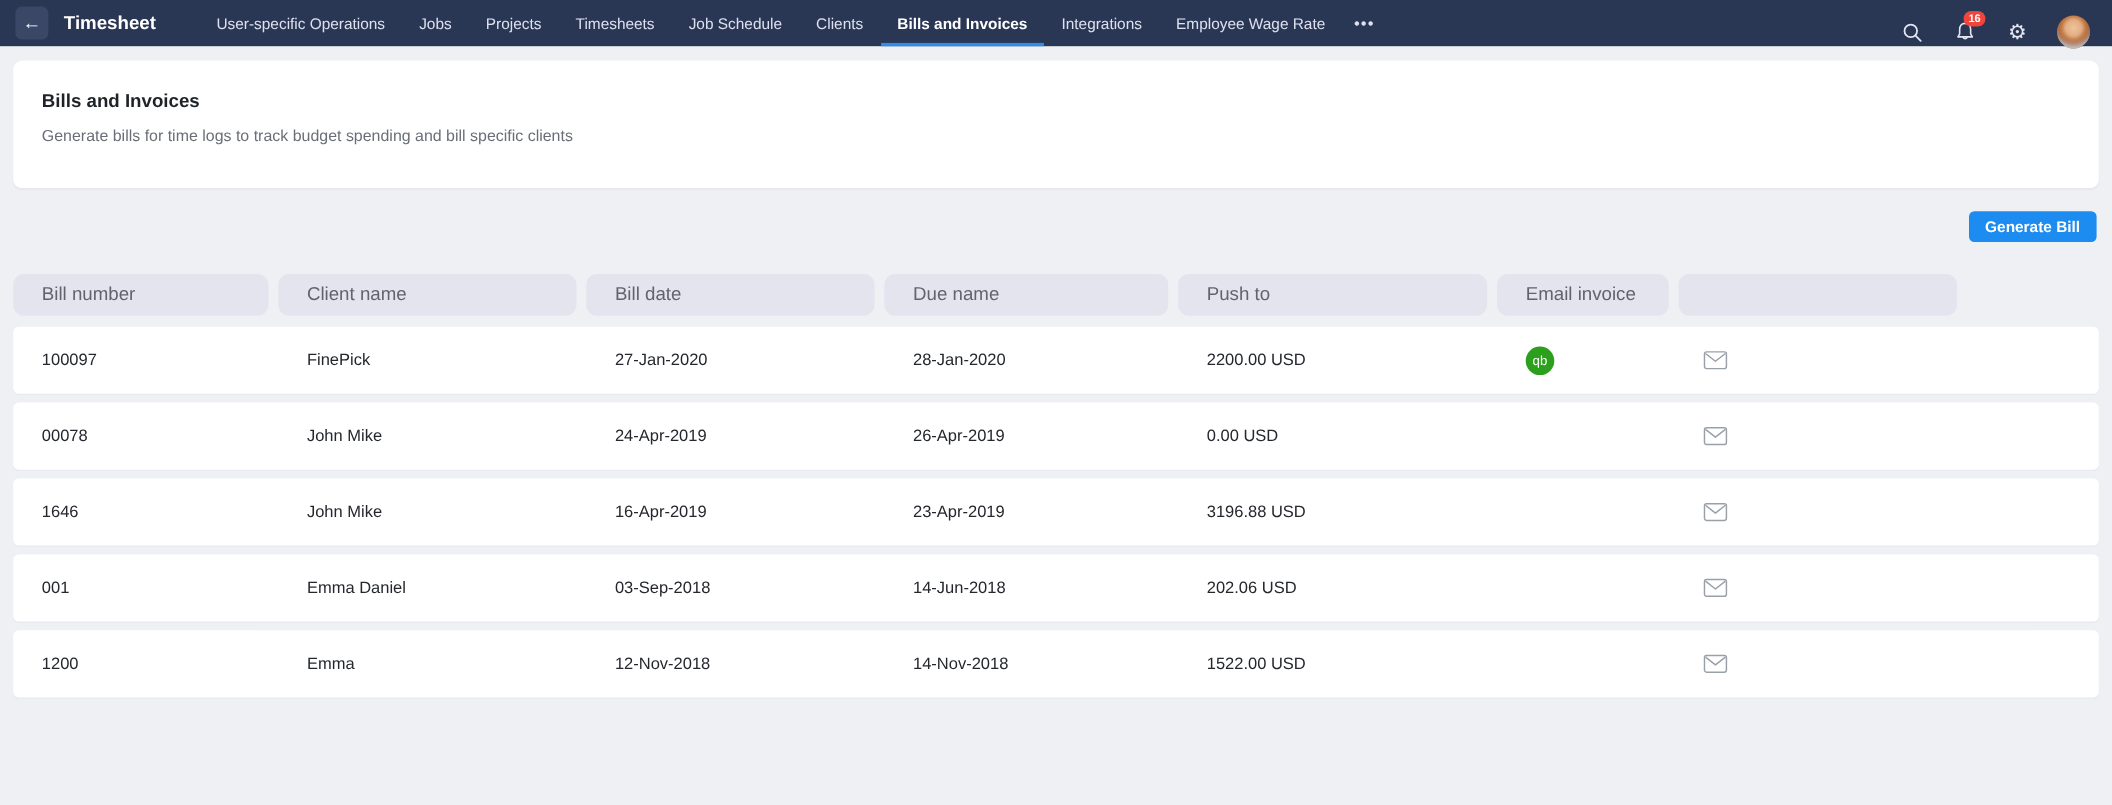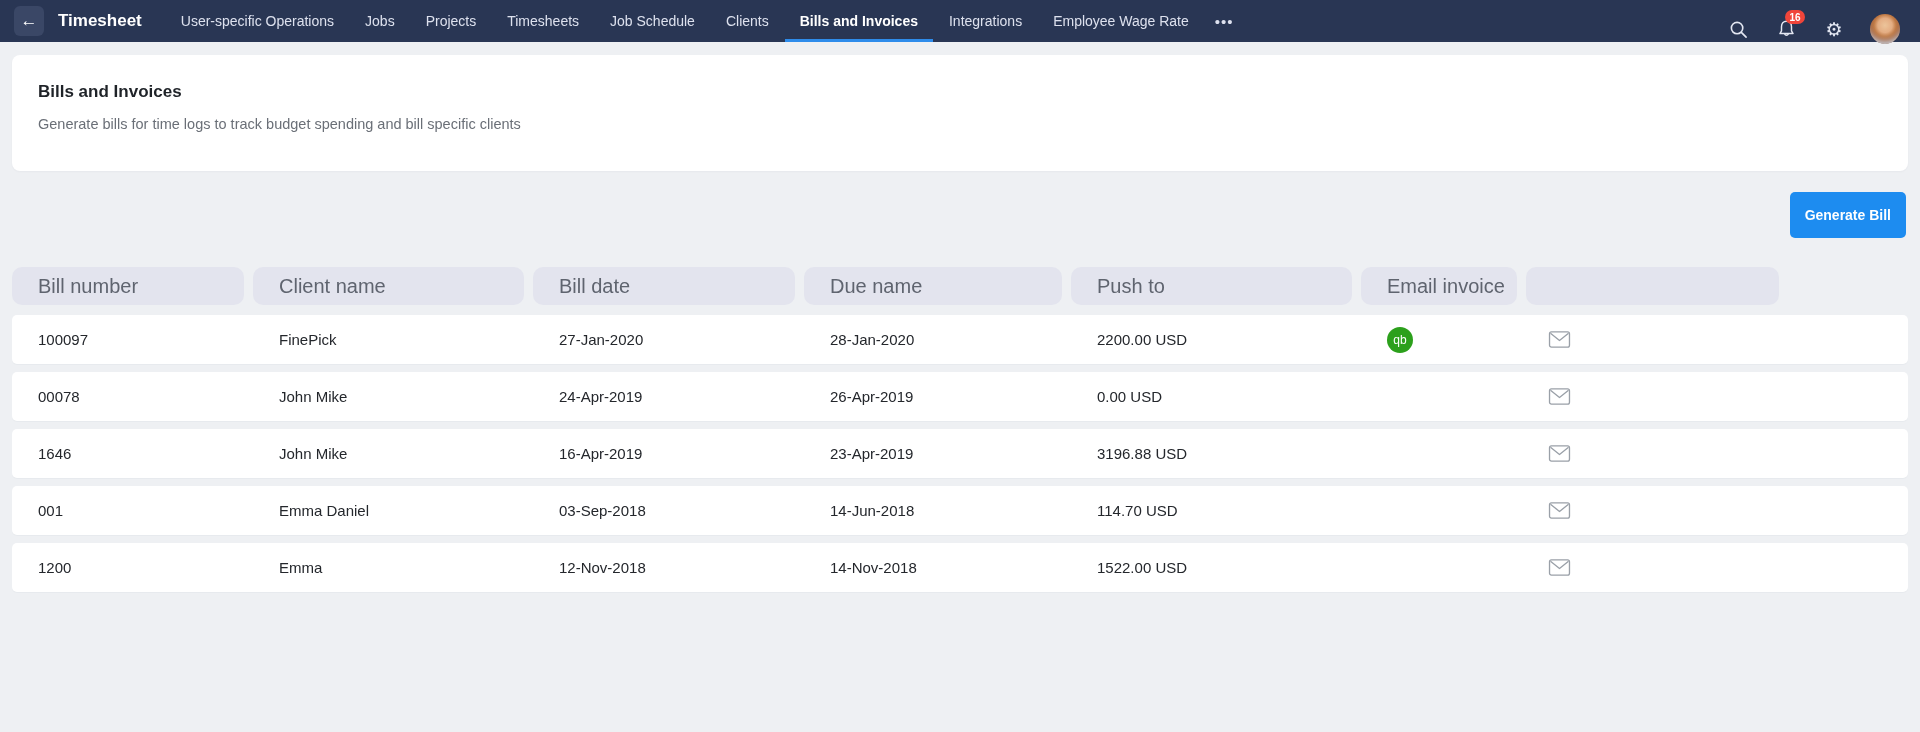--- a/index.html
+++ b/index.html
@@ -3,21 +3,21 @@
 <meta charset="utf-8">
 <style>
   * { margin:0; padding:0; box-sizing:border-box; }
   html,body { width:1920px; height:732px; overflow:hidden; }
   body { font-family:"Liberation Sans", sans-serif; background:#eef0f3; }
 
   
   .navbar { height:42px; background:#293654; display:flex; align-items:stretch; color:#e3e7f2; }
   .nav-left { display:flex; align-items:center; gap:14px; padding-left:14px; }
   .back-btn { width:30px; height:30px; border-radius:6px; background:#3a4766; display:flex; align-items:center; justify-content:center; font-size:17px; color:#fff; cursor:pointer; }
-  .app-title { font-size:17px; font-weight:700; color:#fff; margin-right:24px; white-space:nowrap; }
+  .app-title { font-size:17px; font-weight:700; color:#fff; margin-right:40px; white-space:nowrap; }
   .nav-items { display:flex; align-items:stretch; gap:1px; }
   .nav-item { display:flex; align-items:center; padding:0 15px; font-size:14px; color:#dde1ee; cursor:pointer; border-top:3px solid transparent; border-bottom:3px solid transparent; white-space:nowrap; }
   .nav-item.active { color:#fff; font-weight:700; border-bottom-color:#2e8ceb; }
   .nav-item.more { font-size:15px; letter-spacing:1px; padding:0 10px; }
   .nav-right { margin-left:auto; display:flex; align-items:center; gap:24px; padding-right:20px;margin-top:16px; }
   .icon-btn { position:relative; width:24px; height:24px; display:flex; align-items:center; justify-content:center; cursor:pointer; }
   .icon-btn svg { display:block; }
   .gear-glyph { font-size:19px; color:#e3e7f2; line-height:1; }
   .notif-badge { position:absolute; top:-7px; left:11px; background:#f0453a; color:#fff; font-size:10px; font-weight:700; border-radius:9px; padding:1.5px 4.5px; line-height:1.1; }
   .avatar { width:30px; height:30px; border-radius:50%; cursor:pointer;
@@ -25,28 +25,28 @@
               radial-gradient(circle at 50% 38%, #ecc49a 0%, #e4ad83 30%, #c07a45 46%, #a05a31 62%, #7d4526 78%, #6b4a44 100%);
             box-shadow: inset 0 -6px 6px -3px #cfd4de; }
 
   
   .page { padding:13px 12px 0 12px; }
   .header-card { background:#fff; border-radius:8px; height:116px; padding:27px 26px; box-shadow:0 1px 2px rgba(40,50,80,.04); }
   .page-title { font-size:17px; font-weight:700; color:#1f2328; margin-bottom:14px; }
   .page-subtitle { font-size:14.5px; color:#6a6f77; }
 
   .toolbar { display:flex; justify-content:flex-end; margin:21px 2px 29px 0; }
-  .generate-btn { background:#1d8cf0; color:#fff; border:none; border-radius:5px; height:46px; padding:0 15px; font-size:14px; font-weight:600; font-family:"Liberation Sans",sans-serif; cursor:pointer; }
+  .generate-btn { background:#1d8cf0; color:#fff; border:none; border-radius:5px; height:28px; padding:0 15px; font-size:14px; font-weight:600; font-family:"Liberation Sans",sans-serif; cursor:pointer; }
 
   
   .grid { display:grid; grid-template-columns:241px 280px 271px 267px 290px 165px 253px 1fr; }
   .thead { margin-bottom:10px; }
-  .th { background:#e3e4ee; border-radius:10px; height:38px; display:flex; align-items:center; padding-left:26px; margin-right:9px; font-size:20px; color:#5f646f; cursor:pointer; }
+  .th { background:#e3e4ee; border-radius:10px; height:38px; display:flex; align-items:center; padding-left:26px; margin-right:9px; font-size:17px; color:#5f646f; cursor:pointer; }
   .th:last-child { margin-right:0; }
-  .trow { background:#fff; border-radius:5px; height:49px; margin-bottom:8px; align-items:center; cursor:pointer; box-shadow:0 1px 1px rgba(40,50,80,.03); }
+  .trow { background:#fff; border-radius:5px; height:61px; margin-bottom:8px; align-items:center; cursor:pointer; box-shadow:0 1px 1px rgba(40,50,80,.03); }
   .td { padding-left:26px; font-size:15px; color:#24272c; display:flex; align-items:center; }
   .qb-badge { width:26px; height:26px; border-radius:50%; background:#2ca01c; color:#fff; font-size:12px; font-weight:400; display:flex; align-items:center; justify-content:center; letter-spacing:.2px; cursor:pointer; }
   .mail-cell { padding-left:22px; }
   .mail-icon { cursor:pointer; display:flex; }
 </style>
 </head>
 <body>
 
 <div class="navbar">
   <div class="nav-left">
@@ -166,21 +166,21 @@
     </div>
     <div class="td"></div>
   </div>
 
 
   <div class="grid trow">
     <div class="td">001</div>
     <div class="td">Emma Daniel</div>
     <div class="td">03-Sep-2018</div>
     <div class="td">14-Jun-2018</div>
-    <div class="td">114.70 USD</div>
+    <div class="td">202.06 USD</div>
     <div class="td"></div>
     <div class="td mail-cell">
       <span class="mail-icon">
         <svg width="23" height="19" viewBox="0 0 24 20" fill="none" stroke="#9aa0a8" stroke-width="1.4" stroke-linejoin="round">
             <rect x="1.5" y="2" width="21" height="16" rx="2"></rect>
             <path d="M2.5 3.5 L12 11 L21.5 3.5"></path>
           </svg>
       </span>
     </div>
     <div class="td"></div>

